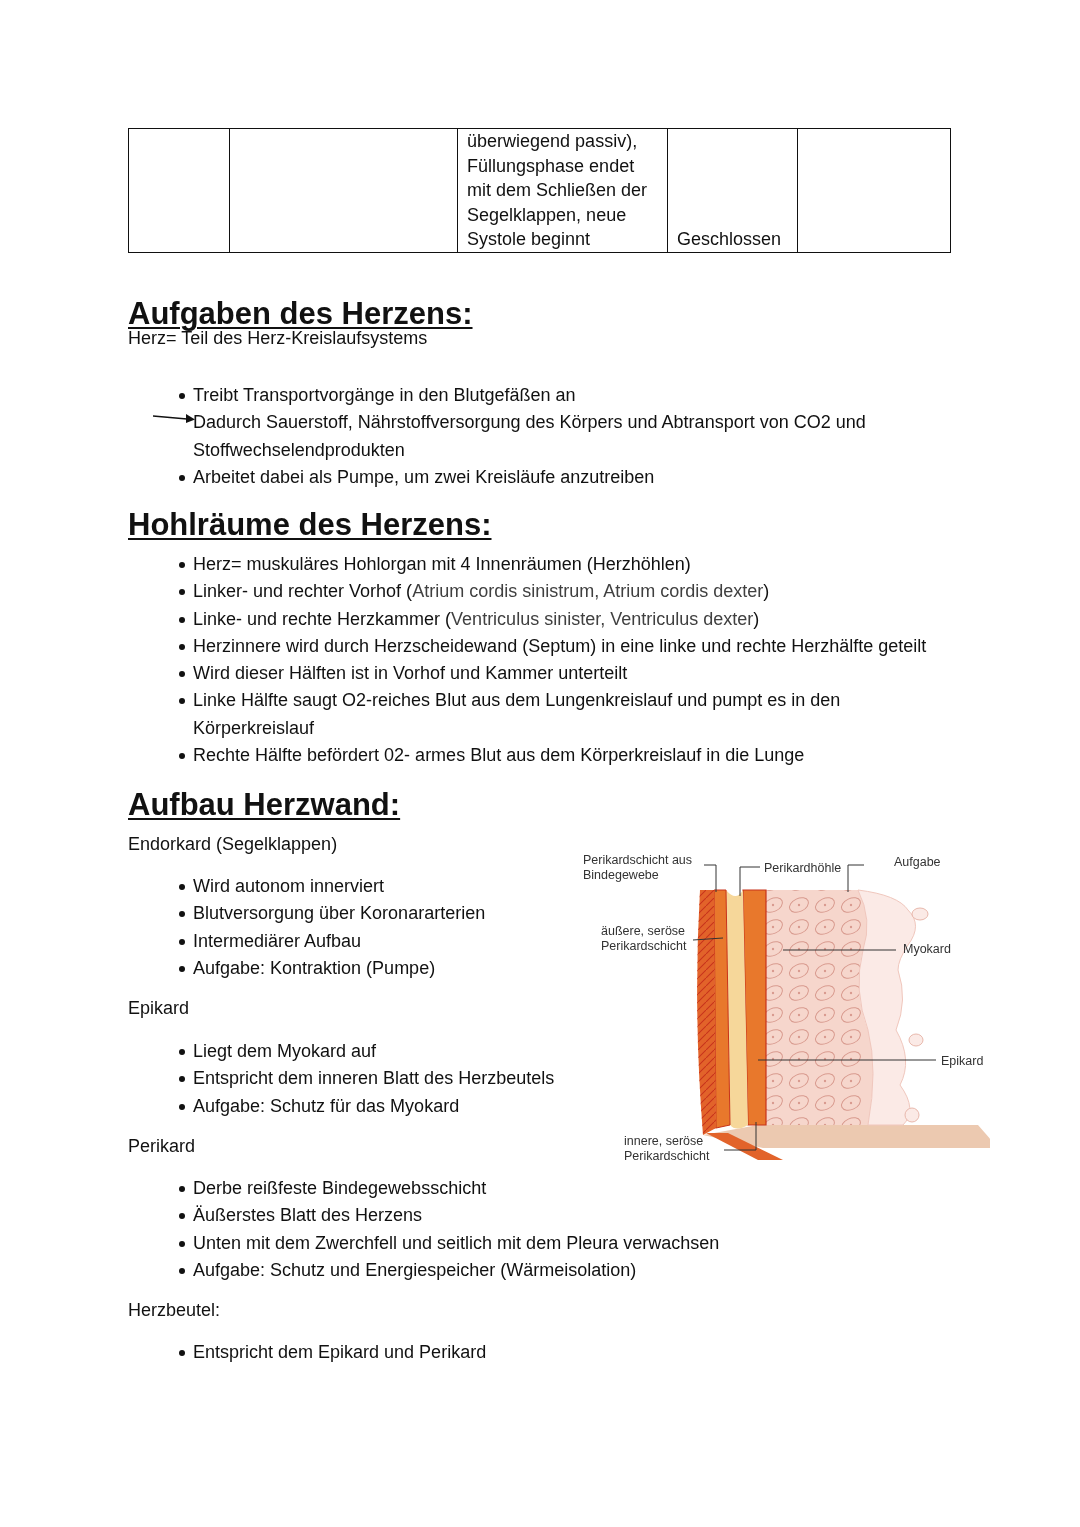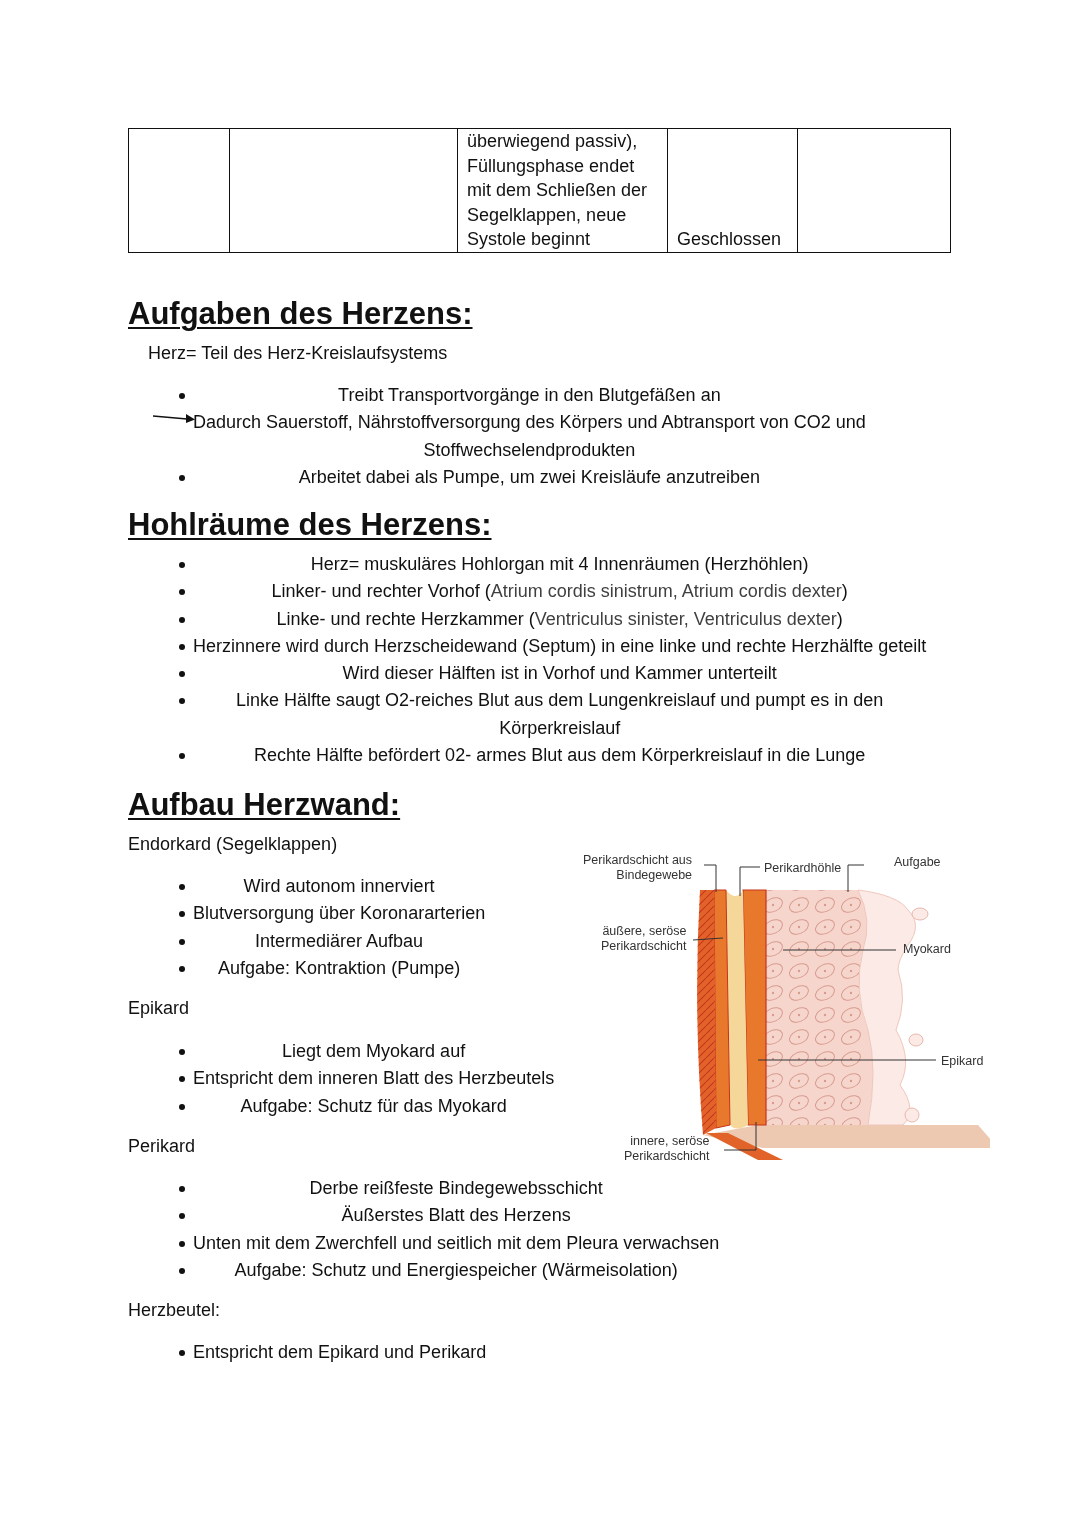--- a/index.html
+++ b/index.html
@@ -21,28 +21,28 @@
   .c4 { width: 111px; } .c5 { width: 136px; }
   .c3 div { white-space: nowrap; }
 
   .abs { position: absolute; white-space: nowrap; }
   .h2 {
     font-size: 31px; font-weight: bold; text-decoration: underline;
     text-decoration-thickness: 2px; text-underline-offset: 3px; text-align: center;
   }
   .txt { font-size: 18px; }
   ul.bl { position: absolute; margin: 0; padding: 0; list-style: none; font-size: 18px; }
-  ul.bl li { position: relative; padding-left: 65px; line-height: 27.3px; white-space: nowrap; text-align: center; }
+  ul.bl li { position: relative; padding-left: 65px; line-height: 27.3px; white-space: nowrap; }
   ul.bl li .dot {
     position: absolute; left: 51px; top: 11px; width: 6px; height: 6px;
     background: #111; border-radius: 50%;
   }
   ul.bl li .arr { position: absolute; left: 25px; top: 3px; }
   .latin { color: #404040; }
-  .figure { position: absolute; left: 578px; top: 850px; width: 412px; height: 320px; text-align: right; }
+  .figure { position: absolute; left: 578px; top: 850px; width: 412px; height: 320px; }
   .lbl {
     position: absolute; font-size: 12.5px; color: #333; line-height: 15px; white-space: nowrap;
   }
 </style>
 </head>
 <body>
 
 <div class="page">
 
   <table class="phase-table">
@@ -57,21 +57,21 @@
         <div>Segelklappen, neue</div>
         <div>Systole beginnt</div>
       </td>
       <td class="c4">Geschlossen</td>
       <td class="c5"></td>
     </tr>
   </tbody>
     </table>
 
   <div class="abs h2" style="left:128px; top:296px;">Aufgaben des Herzens:</div>
-  <div class="abs txt" style="left:128px; top:343px;margin-left:20px;">Herz= Teil des Herz-Kreislaufsystems</div>
+  <div class="abs txt" style="left:128px; top:328px;">Herz= Teil des Herz-Kreislaufsystems</div>
   <ul class="bl" style="left:128px; top:382px;">
     <li><span class="dot"></span><span>Treibt Transportvorgänge in den Blutgefäßen an</span></li>
     <li class="arrow">
       <svg class="arr" width="42" height="12" viewBox="0 0 42 12">
         <line x1="0" y1="4" x2="34" y2="7" stroke="#111" stroke-width="1.3"></line>
         <polygon points="33,2 42,7.5 33,11" fill="#111"></polygon>
       </svg>
       <span>Dadurch Sauerstoff, Nährstoffversorgung des Körpers und Abtransport von CO2 und</span>
     </li>
     <li class="arrow"><span>Stoffwechselendprodukten</span></li>

